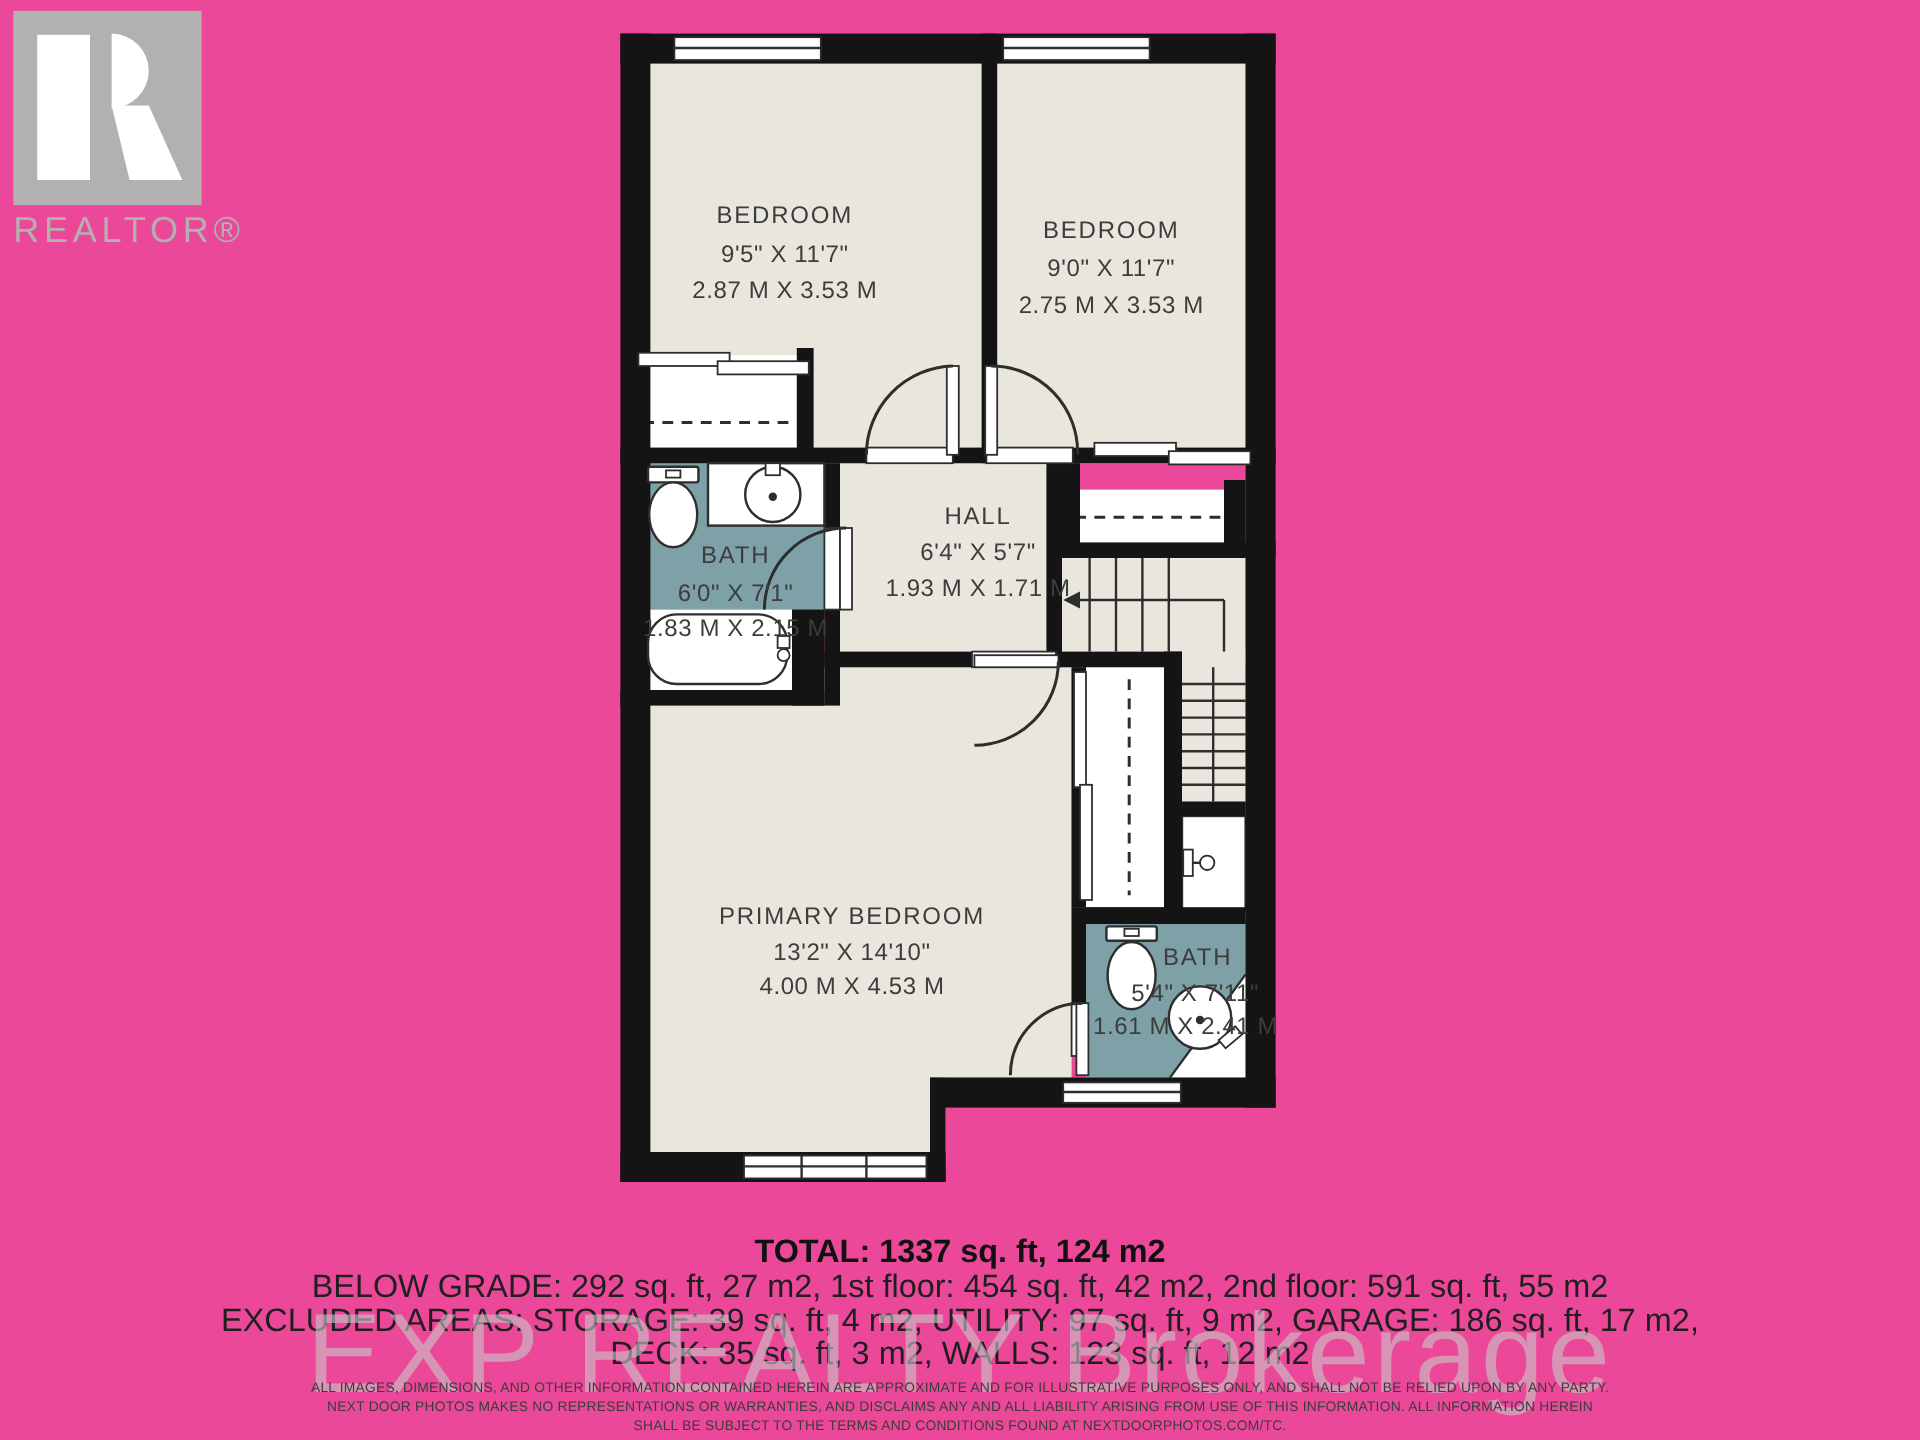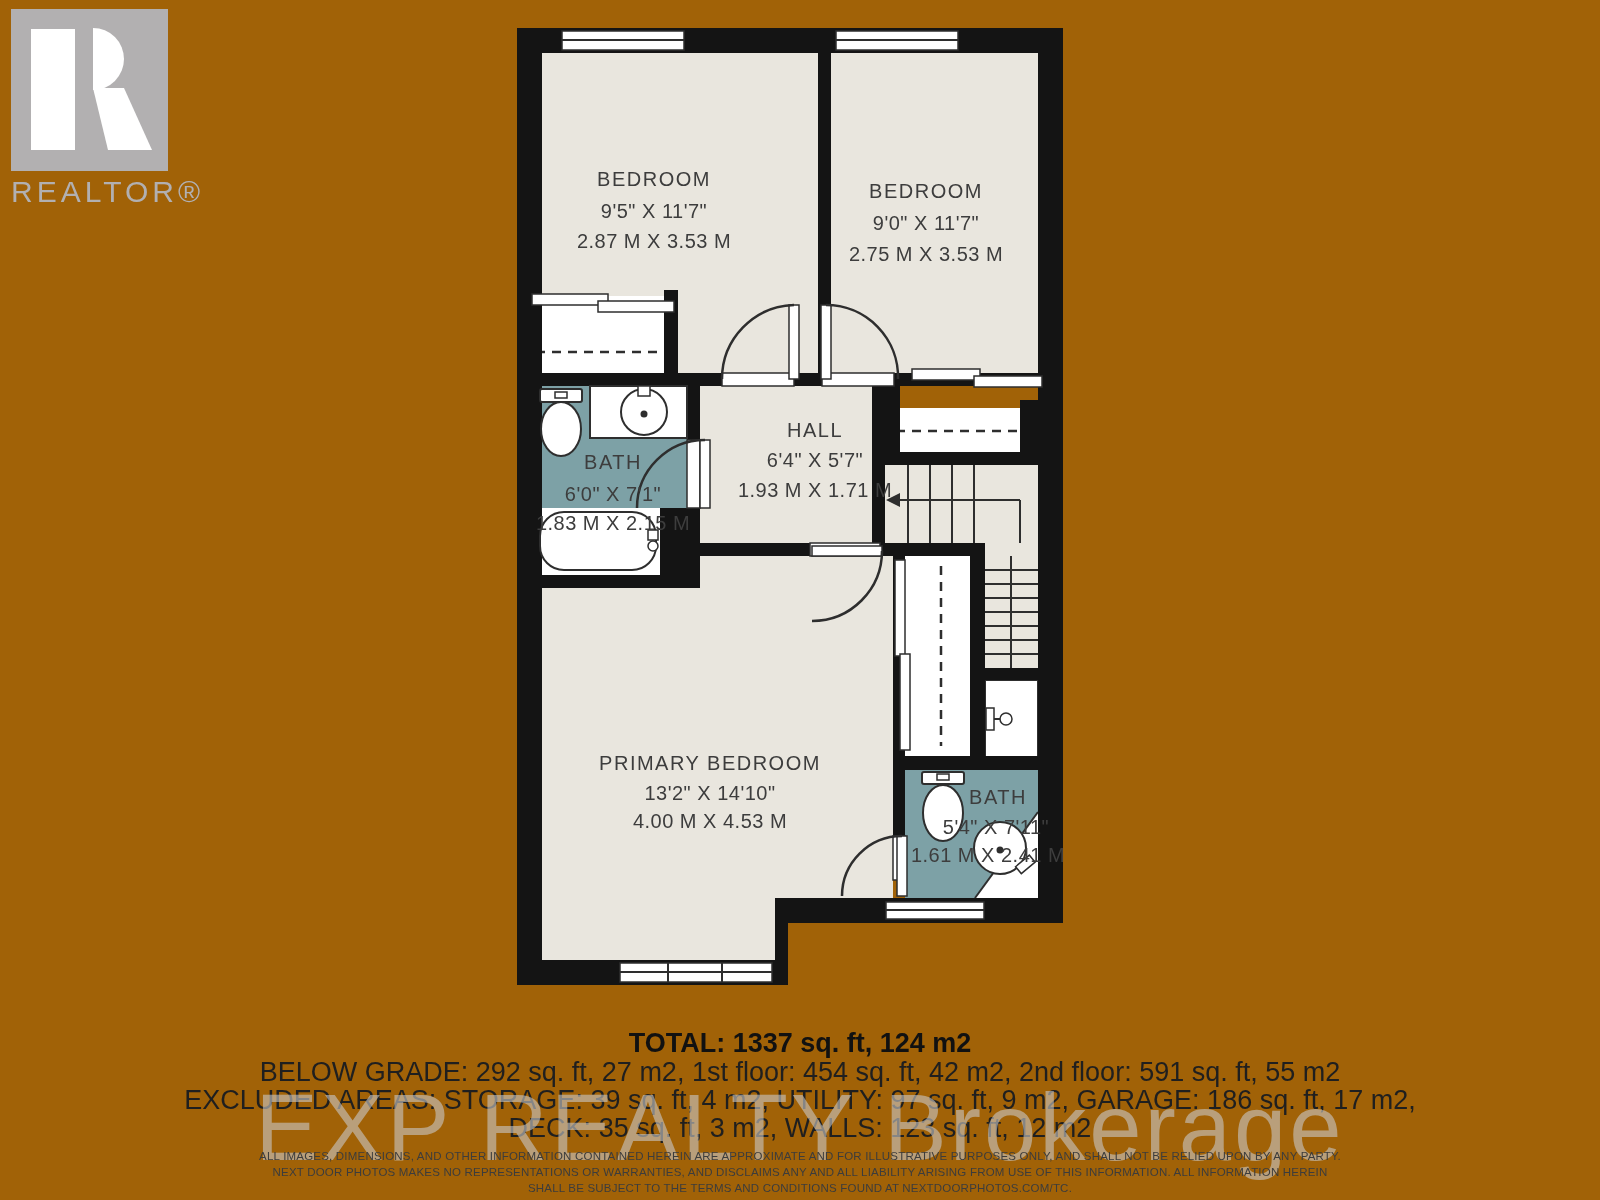--- a/index.html
+++ b/index.html
@@ -1,16 +1,16 @@
 <!DOCTYPE html>
 <html><head>
 <meta charset="utf-8">
 <style>
   html,body{margin:0;padding:0;background:#ffffff;}
-  .canvas{position:relative;width:1600px;height:1200px;background:#a16207;overflow:hidden;
+  .canvas{position:relative;width:1600px;height:1200px;background:#ec4899;overflow:hidden;
           font-family:"Liberation Sans",sans-serif;}
   svg{position:absolute;left:0;top:0;}
 
   .wall{fill:#141414;}
   .floor{fill:#e9e6de;}
   .bathfill{fill:#7da1a6;}
   .whitefill{fill:#ffffff;}
   .fixture{fill:#ffffff;stroke:#2e2e2e;stroke-width:2;}
   .fixture-thin{fill:#ffffff;stroke:#2e2e2e;stroke-width:1.5;}
   .thinline{stroke:#2e2e2e;stroke-width:2;fill:none;}

